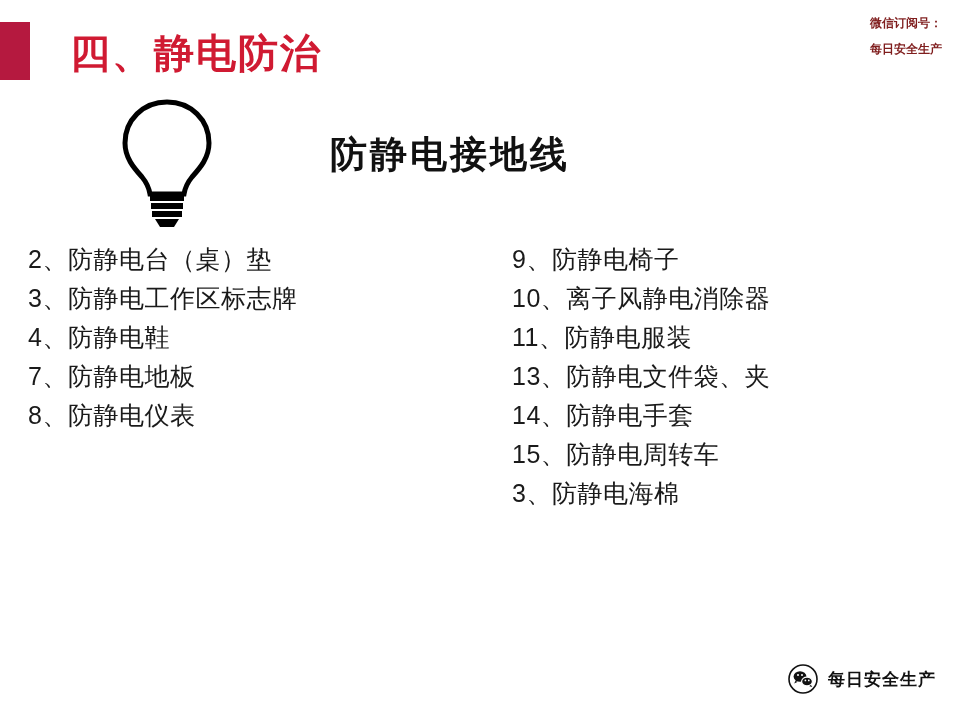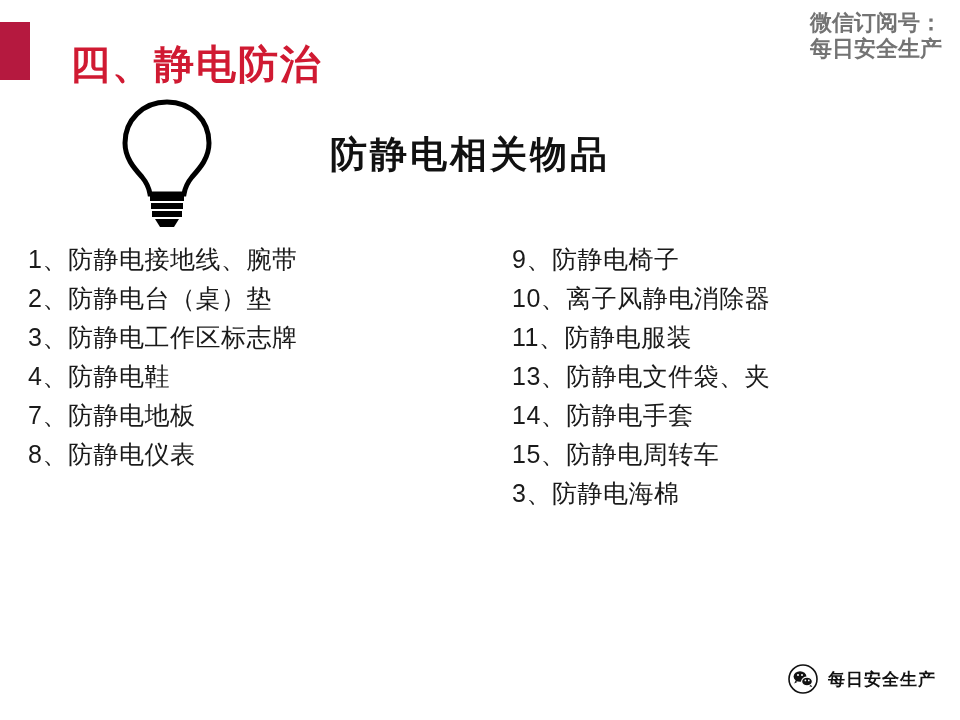--- a/index.html
+++ b/index.html
@@ -27,35 +27,35 @@
     position: absolute;
     left: 0;
     top: 22px;
     width: 30px;
     height: 58px;
     background: #b5193f;
   }
   .section-title {
     position: absolute;
     left: 70px;
-    top: 37px;
+    top: 26px;
     font-size: 40px;
     font-weight: bold;
     color: #d01a32;
     letter-spacing: 2px;
     white-space: nowrap;
   }
   .wechat-id {
     position: absolute;
     right: 18px;
     top: 10px;
     text-align: right;
-    font-size: 22px;
+    font-size: 12px;
     line-height: 26px;
-    color: #737373;
+    color: #7f1d1d;
     font-weight: bold;
   }
 
   
   .bulb {
     position: absolute;
     left: 112px;
     top: 98px;
     width: 110px;
     height: 130px;
@@ -131,25 +131,24 @@
 <div class="bulb">
   <svg width="110" height="130" viewBox="0 0 110 130" xmlns="http://www.w3.org/2000/svg">
     <path d="M55 4 C31 4 13 22 13 45 C13 60 22 70 30 79 C35 85 37 90 38 96 L72 96 C73 90 75 85 80 79 C88 70 97 60 97 45 C97 22 79 4 55 4 Z" fill="none" stroke="#000000" stroke-width="5"></path>
     <rect x="38" y="96" width="34" height="7" fill="#000000"></rect>
     <rect x="39" y="105" width="32" height="6" fill="#000000"></rect>
     <rect x="40" y="113" width="30" height="6" fill="#000000"></rect>
     <path d="M43 121 L67 121 L62 129 L48 129 Z" fill="#000000"></path>
   </svg>
 </div>
 
-<div class="main-heading">防静电相关物品</div>
+<div class="main-heading">防静电接地线</div>
 
 <div class="columns">
   <div class="col col-left">
-    <div class="item">1、防静电接地线、腕带</div>
     <div class="item">2、防静电台（桌）垫</div>
     <div class="item">3、防静电工作区标志牌</div>
     <div class="item">4、防静电鞋</div>
     <div class="item">7、防静电地板</div>
     <div class="item">8、防静电仪表</div>
   </div>
   <div class="col col-right">
     <div class="item">9、防静电椅子</div>
     <div class="item">10、离子风静电消除器</div>
     <div class="item">11、防静电服装</div>

